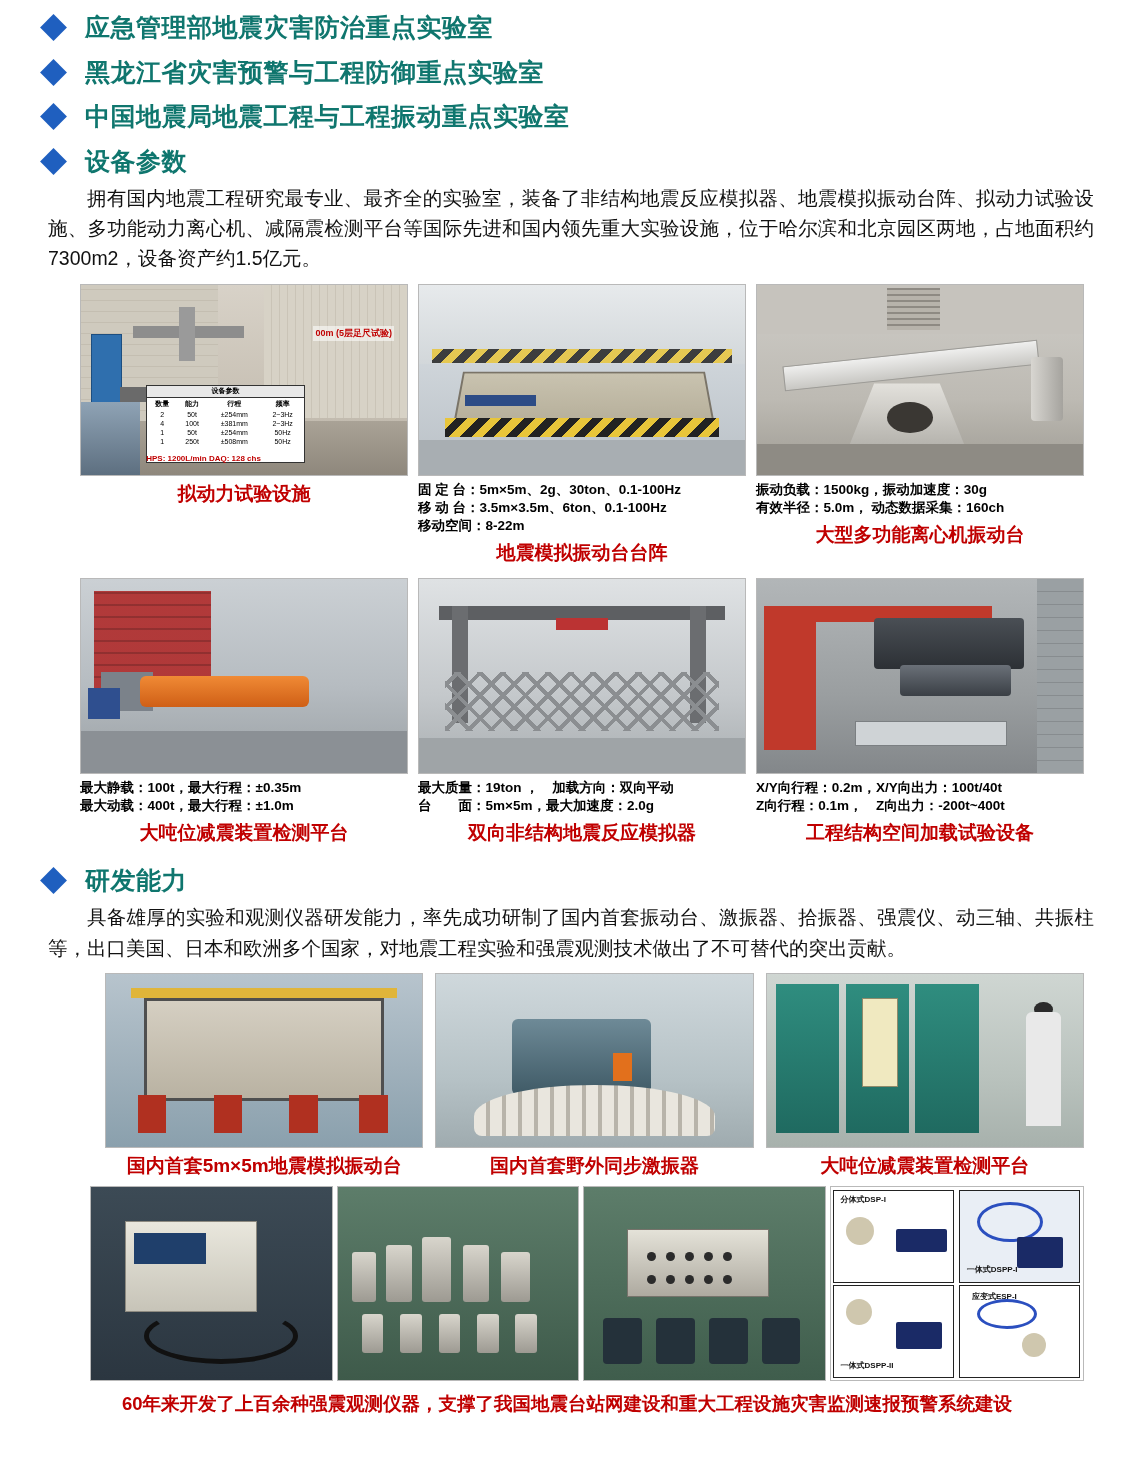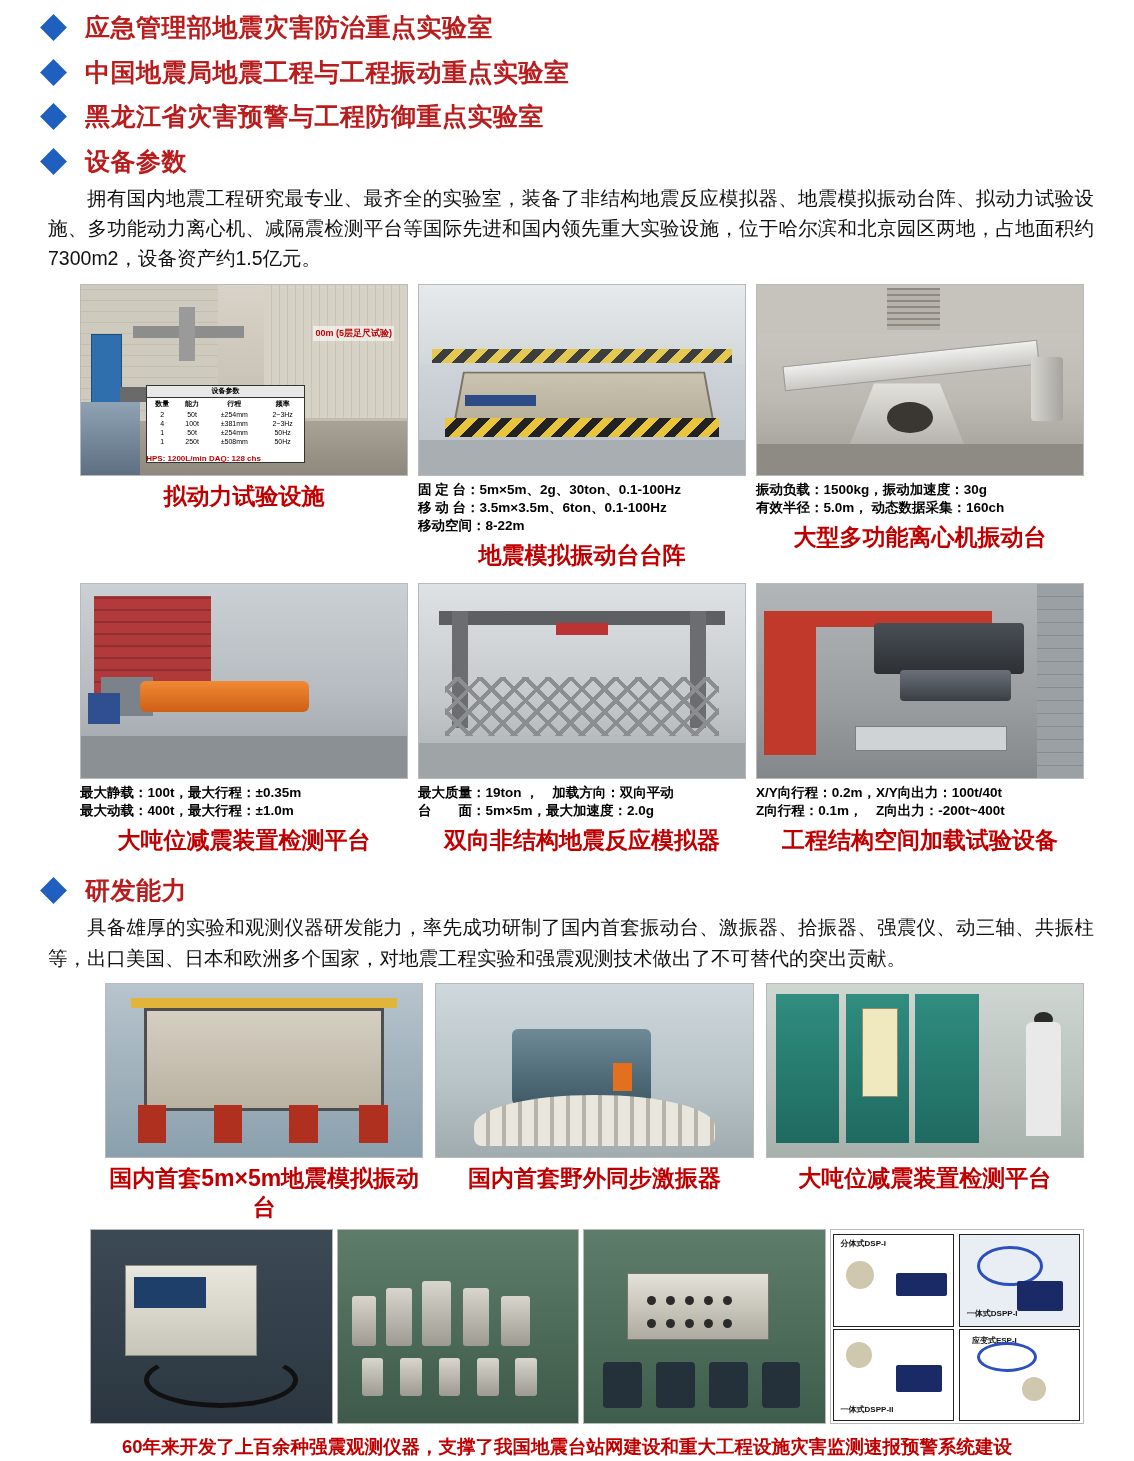--- a/index.html
+++ b/index.html
@@ -32,21 +32,21 @@
     width: 19px;
     height: 19px;
     background: #1F5FBF;
     transform: rotate(45deg);
     flex: 0 0 auto;
     margin-right: 22px;
   }
   .bullet-text {
     font-size: 25px;
     font-weight: bold;
-    color: #b91c1c;
+    color: #0f766e;
     letter-spacing: 0.5px;
     line-height: 1.1;
   }
   .bullet-row.sub { margin-bottom: 8px; margin-top: 16px; }
 
   
   .para {
     font-size: 19.5px;
     line-height: 1.55;
     color: #111;
@@ -79,21 +79,21 @@
   .specs {
     font-size: 13.5px;
     font-weight: bold;
     line-height: 1.33;
     margin-top: 5px;
     color: #000;
   }
   .caption {
     color: #c00000;
     font-weight: bold;
-    font-size: 23px;
+    font-size: 19px;
     text-align: center;
     margin-top: 6px;
     line-height: 1.25;
   }
 
   
   .grid3b { margin-top: 14px; }
 
   
   .grid3c {
@@ -247,25 +247,25 @@
 <body>
 
 <div class="page">
 
   <div class="bullet-row">
     <span class="diamond"></span>
     <span class="bullet-text">应急管理部地震灾害防治重点实验室</span>
   </div>
   <div class="bullet-row">
     <span class="diamond"></span>
-    <span class="bullet-text">中国地震局地震工程与工程振动重点实验室</span>
+    <span class="bullet-text">黑龙江省灾害预警与工程防御重点实验室</span>
   </div>
   <div class="bullet-row">
     <span class="diamond"></span>
-    <span class="bullet-text">黑龙江省灾害预警与工程防御重点实验室</span>
+    <span class="bullet-text">中国地震局地震工程与工程振动重点实验室</span>
   </div>
 
   <div class="bullet-row sub">
     <span class="diamond"></span>
     <span class="bullet-text">设备参数</span>
   </div>
 
   <div class="para">拥有国内地震工程研究最专业、最齐全的实验室，装备了非结构地震反应模拟器、地震模拟振动台阵、拟动力试验设施、多功能动力离心机、减隔震检测平台等国际先进和国内领先重大实验设施，位于哈尔滨和北京园区两地，占地面积约7300m2，设备资产约1.5亿元。</div>
 
   <div class="grid3">

